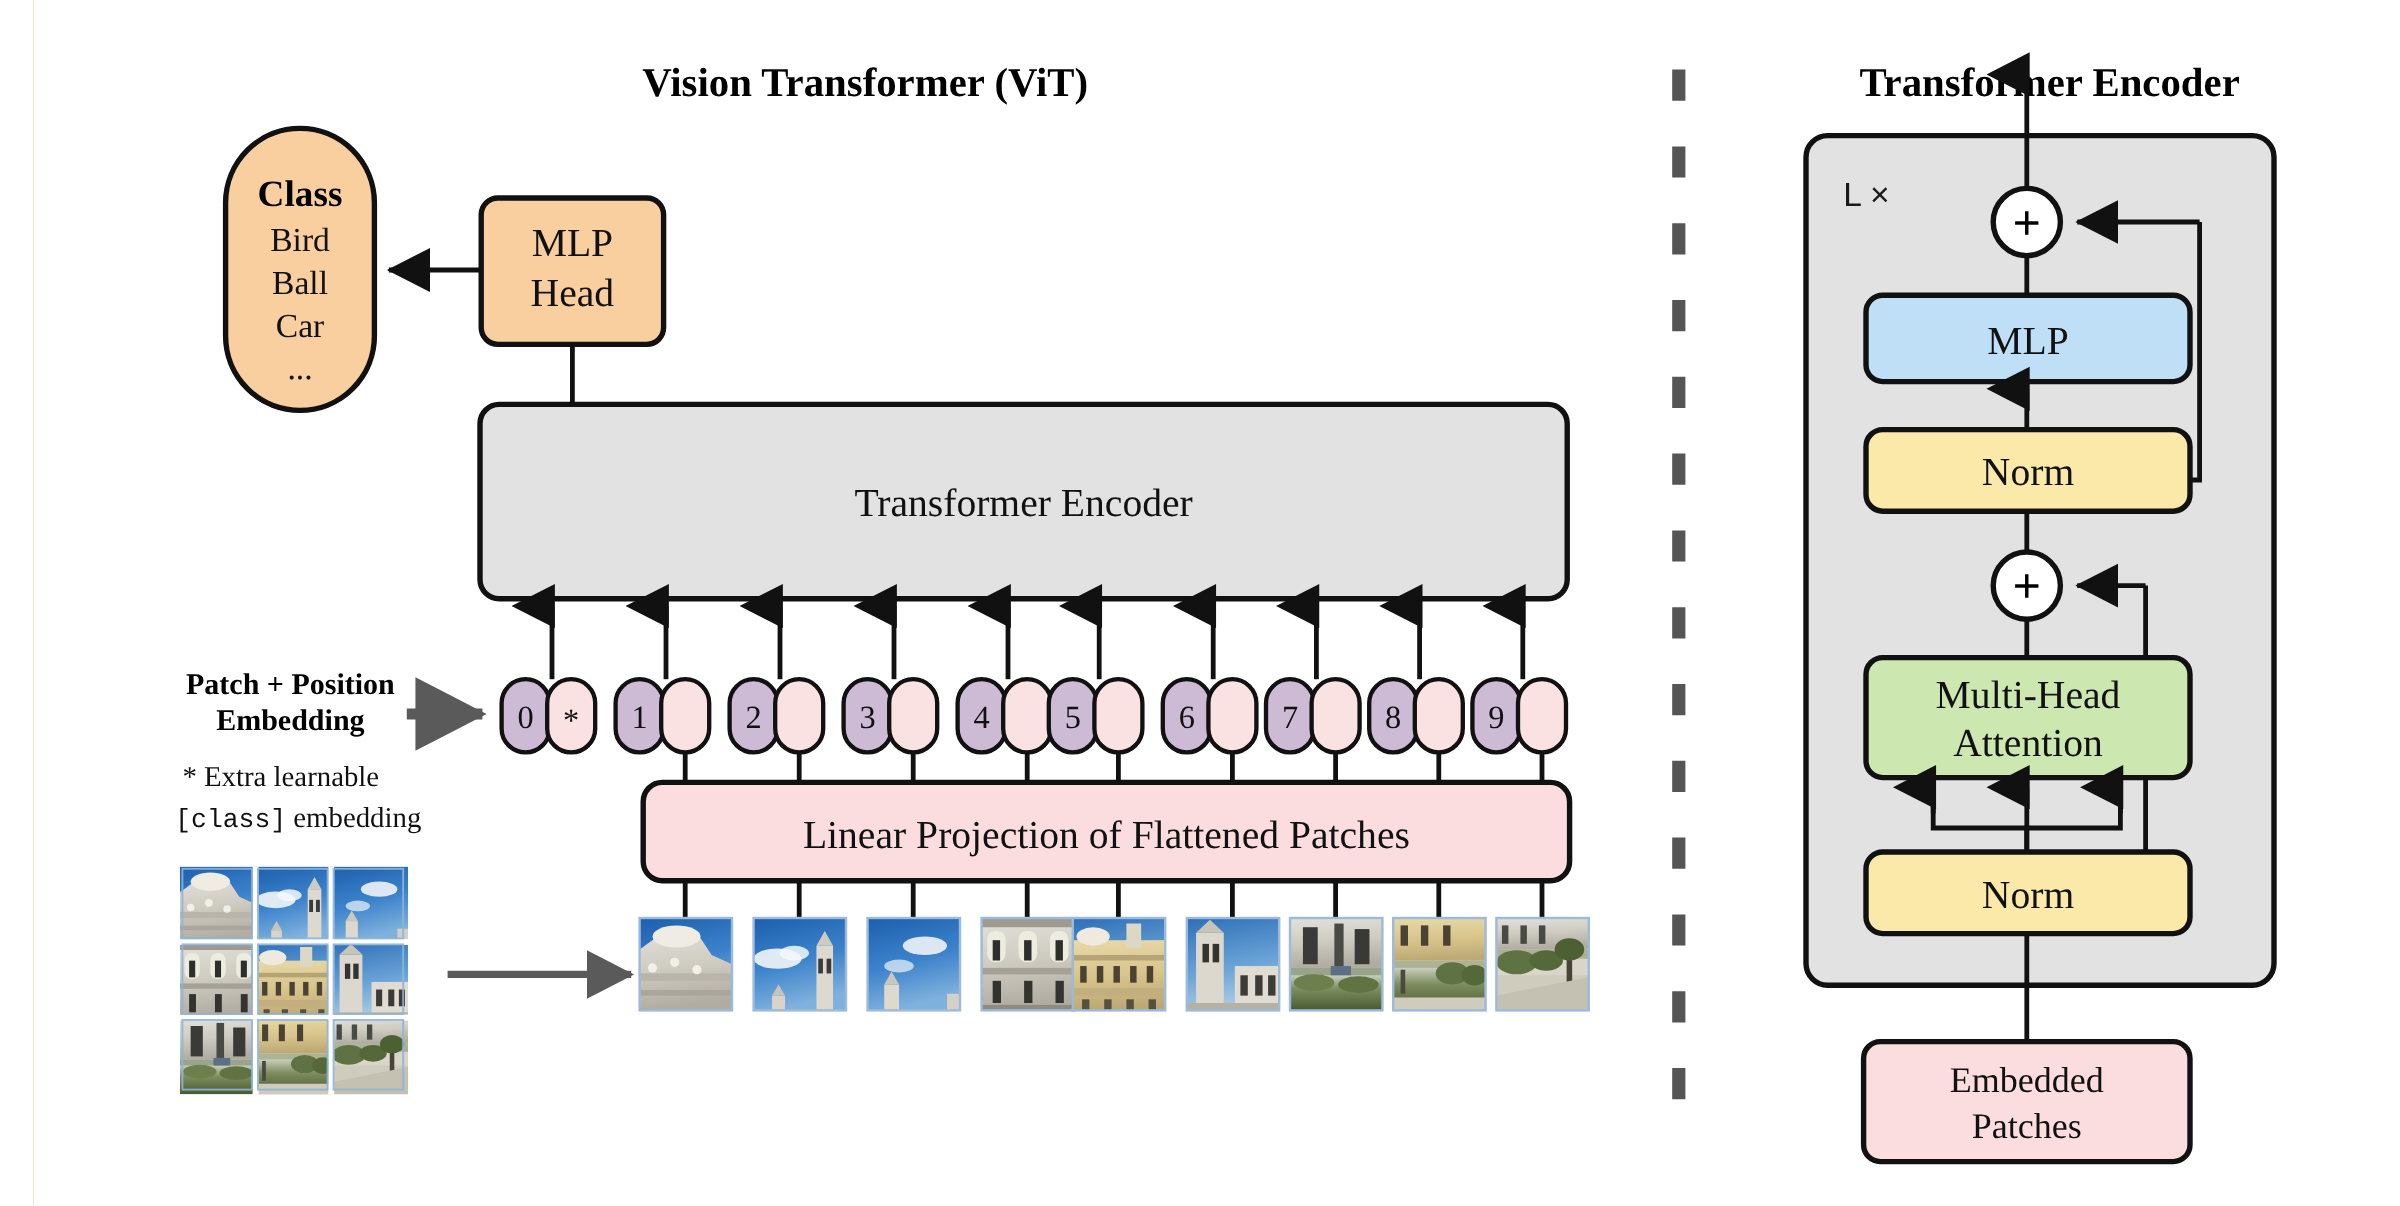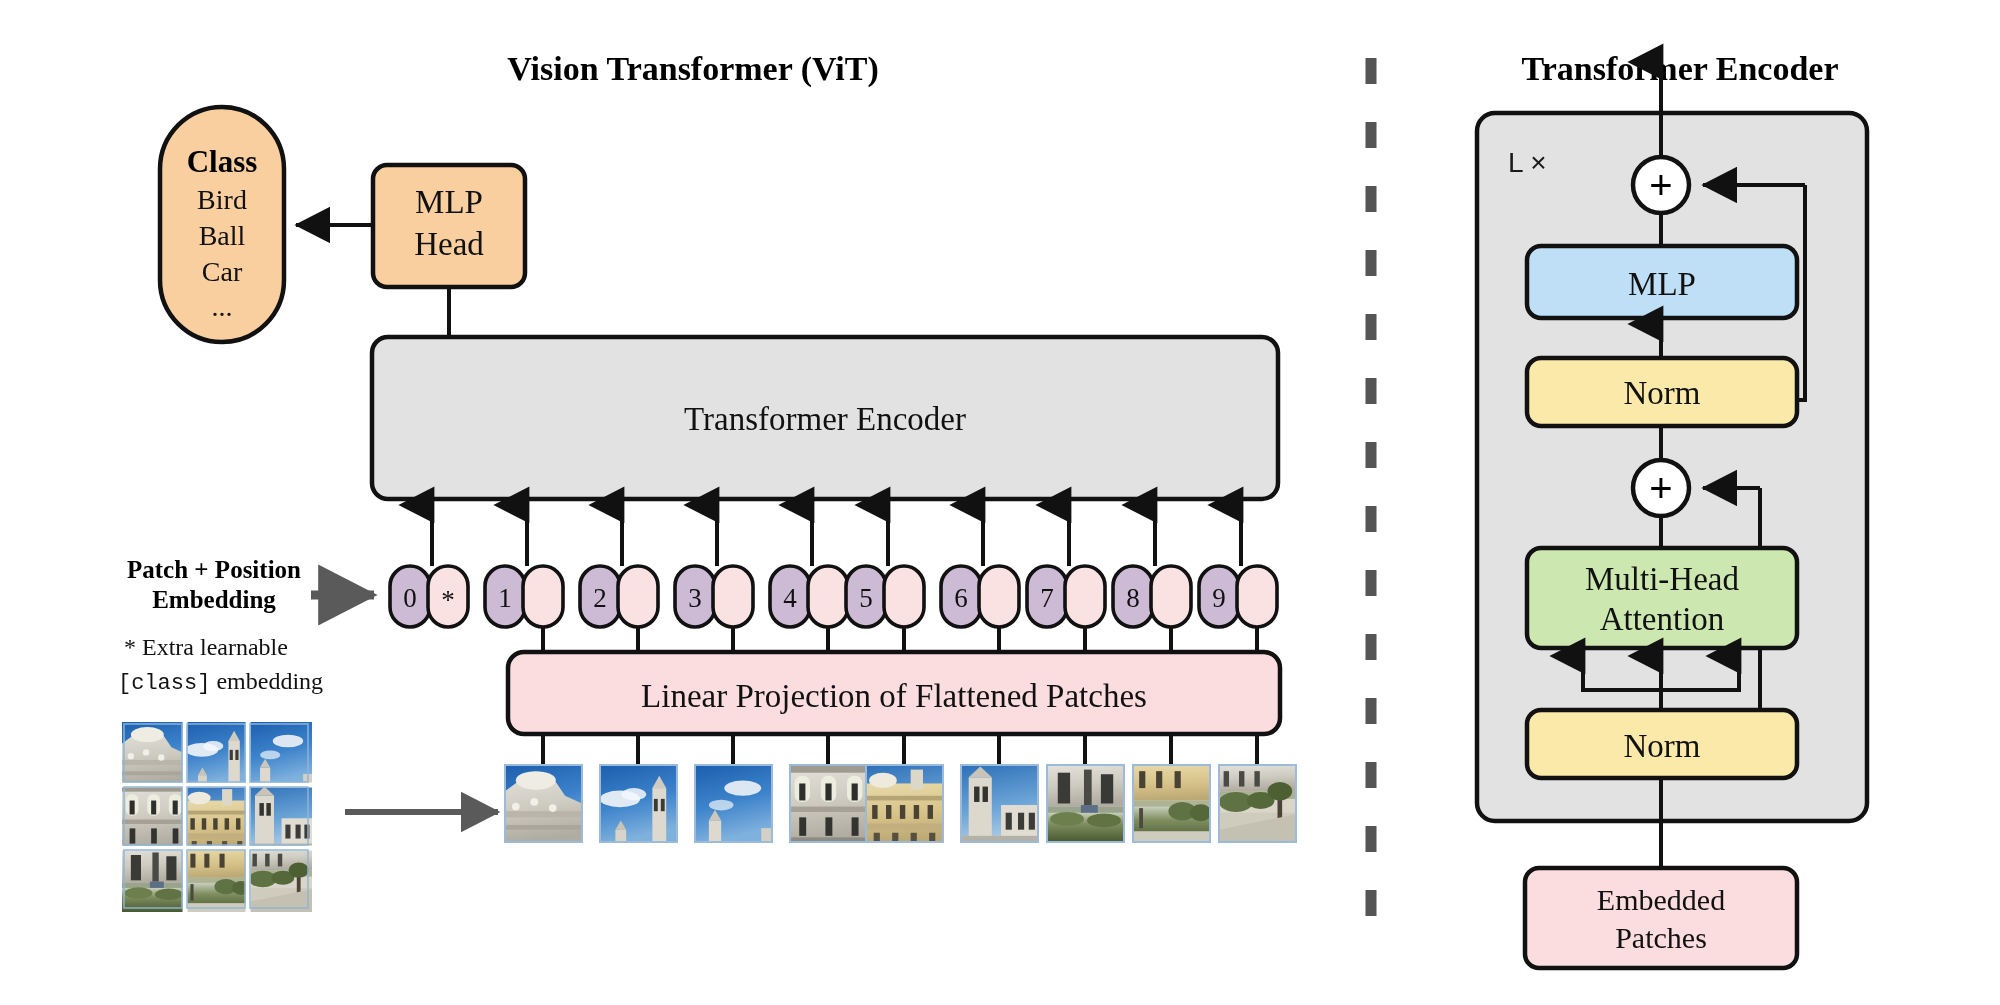--- a/index.html
+++ b/index.html
@@ -12,20 +12,21 @@
     width: 2000px;
     height: 1005px;
     font-family: "Liberation Serif", "DejaVu Serif", serif;
     overflow: hidden;
   }
   #figure-root {
     position: relative;
     width: 1594px;
     height: 1005px;
     background: #fdba74;
+    margin-left: 28px;
   }
   svg#diagram {
     display: block;
     width: 2000px;
     height: 1005px;
   }
   .title-text {
     font-family: "Liberation Serif", "DejaVu Serif", serif;
     font-weight: bold;
     font-size: 34px;

